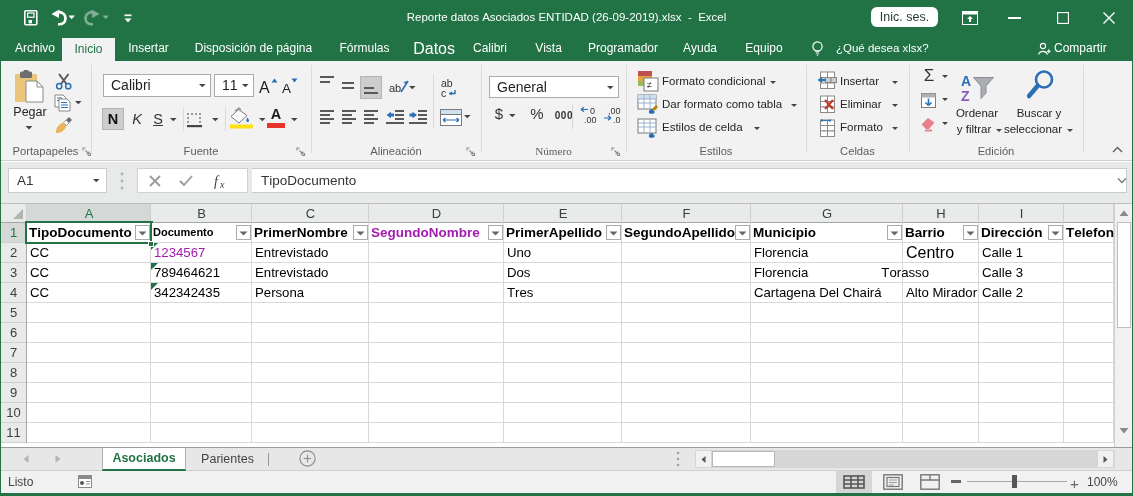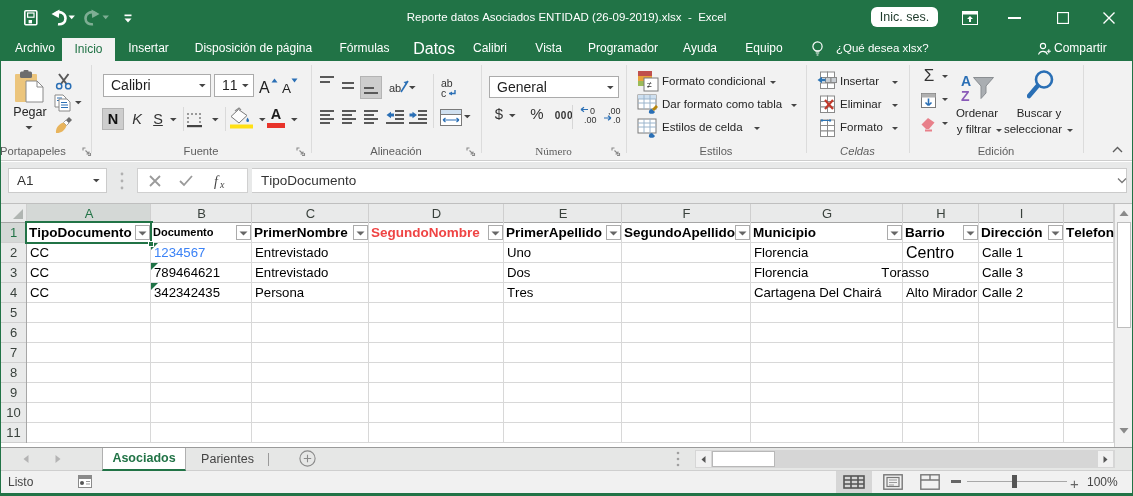--- a/index.html
+++ b/index.html
@@ -71,26 +71,26 @@
 </svg>
 <div class="abs" style="left:1054px;top:36px;width:70px;height:25px;color:#fff;font-size:12px;line-height:25px;">Compartir</div>
 <div class="abs" style="left:0;top:61px;width:1133px;height:100px;background:#f2f2f2;border-bottom:1px solid #cdcdcd;"></div>
 <div class="abs" style="left:91px;top:65px;width:1px;height:88px;background:#dcdcdc;"></div>
 <div class="abs" style="left:311px;top:65px;width:1px;height:88px;background:#dcdcdc;"></div>
 <div class="abs" style="left:481px;top:65px;width:1px;height:88px;background:#dcdcdc;"></div>
 <div class="abs" style="left:626px;top:65px;width:1px;height:88px;background:#dcdcdc;"></div>
 <div class="abs" style="left:806px;top:65px;width:1px;height:88px;background:#dcdcdc;"></div>
 <div class="abs" style="left:909px;top:65px;width:1px;height:88px;background:#dcdcdc;"></div>
 <div class="abs" style="left:1083px;top:65px;width:1px;height:88px;background:#dcdcdc;"></div>
-<div class="abs" style="left:0px;top:145px;width:91px;text-align:left;font-size:11.2px;color:#5e5e5e;">Portapapeles</div>
+<div class="abs" style="left:0px;top:145px;width:91px;text-align:center;font-size:11.2px;color:#5e5e5e;">Portapapeles</div>
 <div class="abs" style="left:91px;top:145px;width:220px;text-align:center;font-size:11.2px;color:#5e5e5e;">Fuente</div>
 <div class="abs" style="left:311px;top:145px;width:170px;text-align:center;font-size:11.2px;color:#5e5e5e;">Alineación</div>
 <div class="abs" style="left:481px;top:145px;width:145px;text-align:center;font-size:11.2px;color:#5e5e5e;font-family:Liberation Serif, serif;">Número</div>
 <div class="abs" style="left:626px;top:145px;width:180px;text-align:center;font-size:11.2px;color:#5e5e5e;">Estilos</div>
-<div class="abs" style="left:806px;top:145px;width:103px;text-align:center;font-size:11.2px;color:#5e5e5e;font-style:italic;">Celdas</div>
+<div class="abs" style="left:806px;top:145px;width:103px;text-align:center;font-size:11.2px;color:#5e5e5e;">Celdas</div>
 <div class="abs" style="left:909px;top:145px;width:174px;text-align:center;font-size:11.2px;color:#5e5e5e;">Edición</div>
 <svg class="abs" style="left:82px;top:147px;" width="10" height="10" viewBox="0 0 10 10">
 <path d="M1 3.5 v-2.5 h2.5 M8.5 6 v2.5 h-2.5 M3.5 3.5 l3.5 3.5 M7 4.5 v2.5 h-2.5" stroke="#8a8a8a" fill="none" stroke-width="1.1"></path>
 </svg>
 <svg class="abs" style="left:296px;top:147px;" width="10" height="10" viewBox="0 0 10 10">
 <path d="M1 3.5 v-2.5 h2.5 M8.5 6 v2.5 h-2.5 M3.5 3.5 l3.5 3.5 M7 4.5 v2.5 h-2.5" stroke="#8a8a8a" fill="none" stroke-width="1.1"></path>
 </svg>
 <svg class="abs" style="left:466px;top:147px;" width="10" height="10" viewBox="0 0 10 10">
 <path d="M1 3.5 v-2.5 h2.5 M8.5 6 v2.5 h-2.5 M3.5 3.5 l3.5 3.5 M7 4.5 v2.5 h-2.5" stroke="#8a8a8a" fill="none" stroke-width="1.1"></path>
 </svg>
@@ -479,21 +479,21 @@
 <div class="abs" style="left:153px;top:223px;width:99px;height:20px;font-weight:bold;font-size:11px;color:#000;line-height:19px;white-space:nowrap;overflow:hidden;">Documento</div>
 <div class="abs" style="left:236px;top:225px;width:15px;height:15px;background:#fff;border:1px solid #ababab;"></div>
 <svg class="abs" style="left:239px;top:231px;" width="9" height="6" viewBox="0 0 9 6">
     <path d="M0.5 0.5 l4 4 4 -4 z" fill="#666"></path>
   </svg>
 <div class="abs" style="left:254px;top:223px;width:115px;height:20px;font-weight:bold;font-size:13.5px;color:#000;line-height:19px;white-space:nowrap;overflow:hidden;">PrimerNombre</div>
 <div class="abs" style="left:353px;top:225px;width:15px;height:15px;background:#fff;border:1px solid #ababab;"></div>
 <svg class="abs" style="left:356px;top:231px;" width="9" height="6" viewBox="0 0 9 6">
     <path d="M0.5 0.5 l4 4 4 -4 z" fill="#666"></path>
   </svg>
-<div class="abs" style="left:371px;top:223px;width:133px;height:29px;font-weight:bold;font-size:13.5px;color:#ef4444;line-height:19px;white-space:nowrap;overflow:hidden;">SegundoNombre</div>
+<div class="abs" style="left:371px;top:223px;width:133px;height:29px;font-weight:bold;font-size:13.5px;color:#a21caf;line-height:19px;white-space:nowrap;overflow:hidden;">SegundoNombre</div>
 <div class="abs" style="left:488px;top:225px;width:15px;height:15px;background:#fff;border:1px solid #ababab;"></div>
 <svg class="abs" style="left:491px;top:231px;" width="9" height="6" viewBox="0 0 9 6">
     <path d="M0.5 0.5 l4 4 4 -4 z" fill="#666"></path>
   </svg>
 <div class="abs" style="left:506px;top:223px;width:116px;height:20px;font-weight:bold;font-size:13.5px;color:#000;line-height:19px;white-space:nowrap;overflow:hidden;border-radius:7px;">PrimerApellido</div>
 <div class="abs" style="left:606px;top:225px;width:15px;height:15px;background:#fff;border:1px solid #ababab;"></div>
 <svg class="abs" style="left:609px;top:231px;" width="9" height="6" viewBox="0 0 9 6">
     <path d="M0.5 0.5 l4 4 4 -4 z" fill="#666"></path>
   </svg>
 <div class="abs" style="left:624px;top:223px;width:127px;height:20px;font-weight:bold;font-size:13.5px;color:#000;line-height:19px;white-space:nowrap;overflow:hidden;">SegundoApellido</div>
@@ -511,21 +511,21 @@
 <svg class="abs" style="left:966px;top:231px;" width="9" height="6" viewBox="0 0 9 6">
     <path d="M0.5 0.5 l4 4 4 -4 z" fill="#666"></path>
   </svg>
 <div class="abs" style="left:981px;top:223px;width:83px;height:20px;font-weight:bold;font-size:13.5px;color:#000;line-height:19px;white-space:nowrap;overflow:hidden;">Dirección</div>
 <div class="abs" style="left:1048px;top:225px;width:15px;height:15px;background:#fff;border:1px solid #ababab;"></div>
 <svg class="abs" style="left:1051px;top:231px;" width="9" height="6" viewBox="0 0 9 6">
     <path d="M0.5 0.5 l4 4 4 -4 z" fill="#666"></path>
   </svg>
 <div class="abs" style="left:1066px;top:223px;width:48px;height:16px;font-weight:bold;font-size:13.5px;color:#000;line-height:19px;white-space:nowrap;overflow:hidden;">Telefon</div>
 <div class="abs" style="left:30px;top:243px;width:121px;height:20px;font-size:13.2px;color:#000;line-height:19px;white-space:nowrap;overflow:hidden;">CC</div>
-<div class="abs" style="left:154px;top:243px;width:98px;height:20px;font-size:13.2px;color:#3b82f6;line-height:19px;white-space:nowrap;overflow:hidden;">1234567</div>
+<div class="abs" style="left:154px;top:243px;width:98px;height:20px;font-size:13.2px;color:#a21caf;line-height:19px;white-space:nowrap;overflow:hidden;">1234567</div>
 <svg class="abs" style="left:151px;top:243px;" width="7" height="7" viewBox="0 0 7 7">
     <path d="M0 0 H7 L0 7 Z" fill="#1f7246"></path>
   </svg>
 <div class="abs" style="left:255px;top:243px;width:114px;height:20px;font-size:13.2px;color:#000;line-height:19px;white-space:nowrap;overflow:hidden;">Entrevistado</div>
 <div class="abs" style="left:507px;top:243px;width:115px;height:20px;font-size:13.2px;color:#000;line-height:19px;white-space:nowrap;overflow:hidden;">Uno</div>
 <div class="abs" style="left:754px;top:243px;width:149px;height:20px;font-size:13.2px;color:#000;line-height:19px;white-space:nowrap;overflow:hidden;">Florencia</div>
 <div class="abs" style="left:906px;top:243px;width:73px;height:20px;font-size:16px;color:#000;line-height:19px;white-space:nowrap;overflow:hidden;">Centro</div>
 <div class="abs" style="left:982px;top:243px;width:82px;height:20px;font-size:13.2px;color:#000;line-height:19px;white-space:nowrap;overflow:hidden;">Calle 1</div>
 <div class="abs" style="left:30px;top:263px;width:121px;height:20px;font-size:13.2px;color:#000;line-height:19px;white-space:nowrap;overflow:hidden;">CC</div>
 <div class="abs" style="left:154px;top:263px;width:98px;height:20px;font-size:13.2px;color:#000;line-height:19px;white-space:nowrap;overflow:hidden;">789464621</div>

